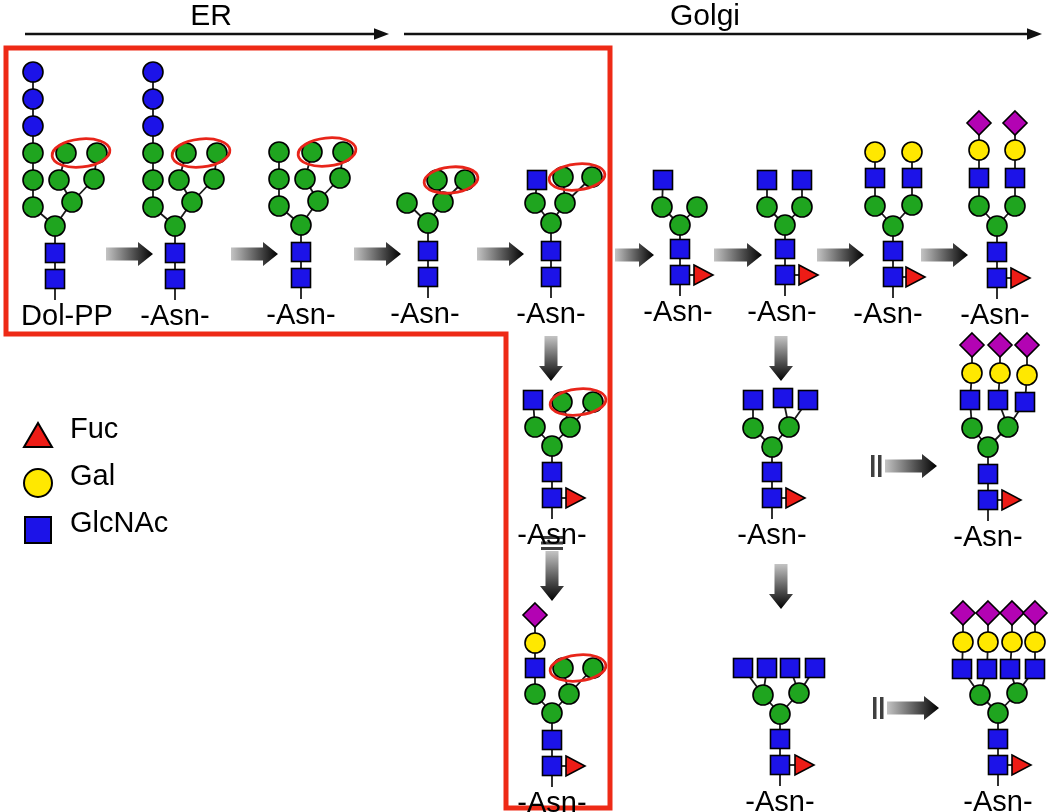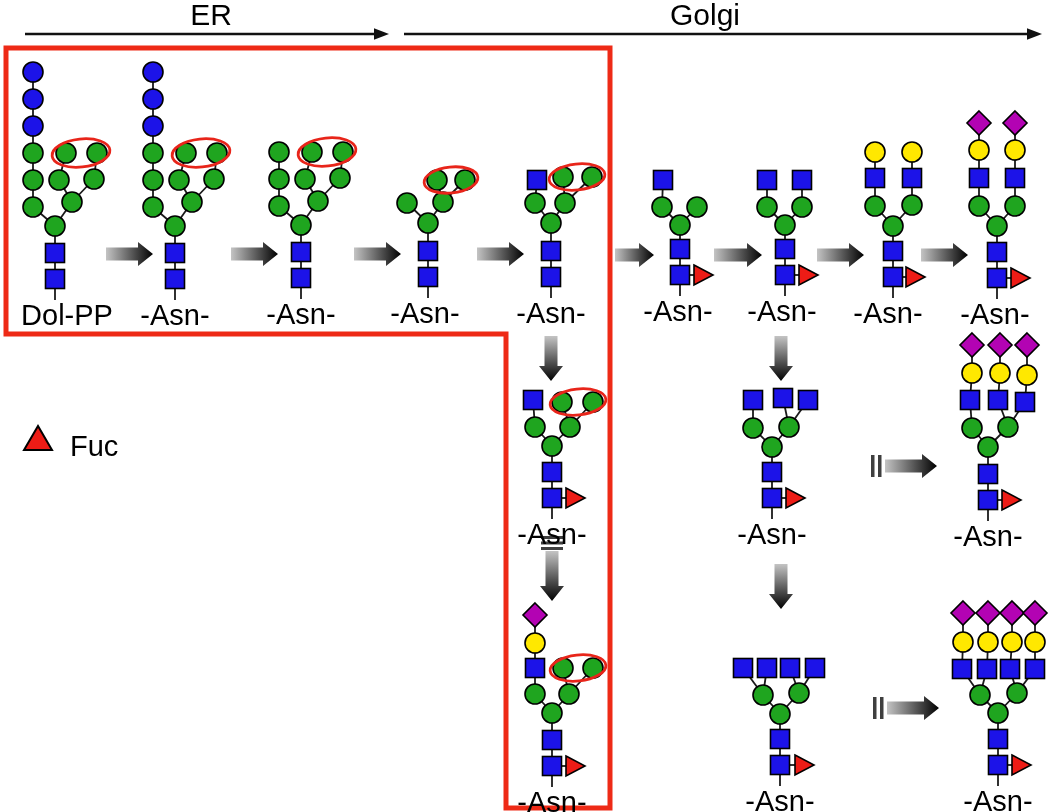--- a/index.html
+++ b/index.html
@@ -2,21 +2,21 @@
 <html><head>
 <meta charset="utf-8">
 <style>
   html,body{margin:0;padding:0;background:#ffffff;}
   #stage{position:relative;width:1050px;height:812px;background:#ffffff;overflow:hidden;
          font-family:"Liberation Sans",sans-serif;color:#000;}
   #canvas-svg{position:absolute;left:0;top:0;}
   .hdr-label{position:absolute;top:-2px;font-size:30px;font-weight:400;transform:translateX(-50%);white-space:nowrap;}
   .region-label{position:absolute;font-size:29px;transform:translateX(-50%);white-space:nowrap;}
   .legend{position:absolute;left:16px;top:414px;display:flex;flex-direction:column;}
-  .legend-item{display:flex;align-items:flex-end;height:47px;gap:10px;}
+  .legend-item{display:flex;align-items:flex-start;height:47px;gap:10px;}
   .legend-icon{width:44px;height:44px;display:flex;align-items:center;justify-content:center;}
   .legend-label{font-size:29px;line-height:1;}
 </style>
 </head>
 <body>
 
 <div id="stage">
   <svg id="canvas-svg" width="1050" height="812" viewBox="0 0 1050 812">
       <defs>
         <linearGradient id="gh" x1="0" y1="0" x2="1" y2="0">
@@ -472,14 +472,34 @@
     <div class="legend-item">
       <span class="legend-icon">
           <svg width="44" height="44" viewBox="0 0 44 44">
             <g>
               <polygon points="8,33 36,33 22,9" fill="#ed1c16" stroke="#000" stroke-width="2"></polygon>
             </g>
           </svg>
         </span>
       <span class="legend-label">Fuc</span>
     </div>
+    <div class="legend-item">
+      <span class="legend-icon">
+          <svg width="44" height="44" viewBox="0 0 44 44">
+            <g>
+              <circle cx="22" cy="22" r="14" fill="#ffe800" stroke="#000" stroke-width="2"></circle>
+            </g>
+          </svg>
+        </span>
+      <span class="legend-label">Gal</span>
+    </div>
+    <div class="legend-item">
+      <span class="legend-icon">
+          <svg width="44" height="44" viewBox="0 0 44 44">
+            <g>
+              <rect x="9" y="9" width="26" height="26" fill="#1c13e8" stroke="#000" stroke-width="2"></rect>
+            </g>
+          </svg>
+        </span>
+      <span class="legend-label">GlcNAc</span>
+    </div>
   </div>
 </div>
 
 </body></html>

